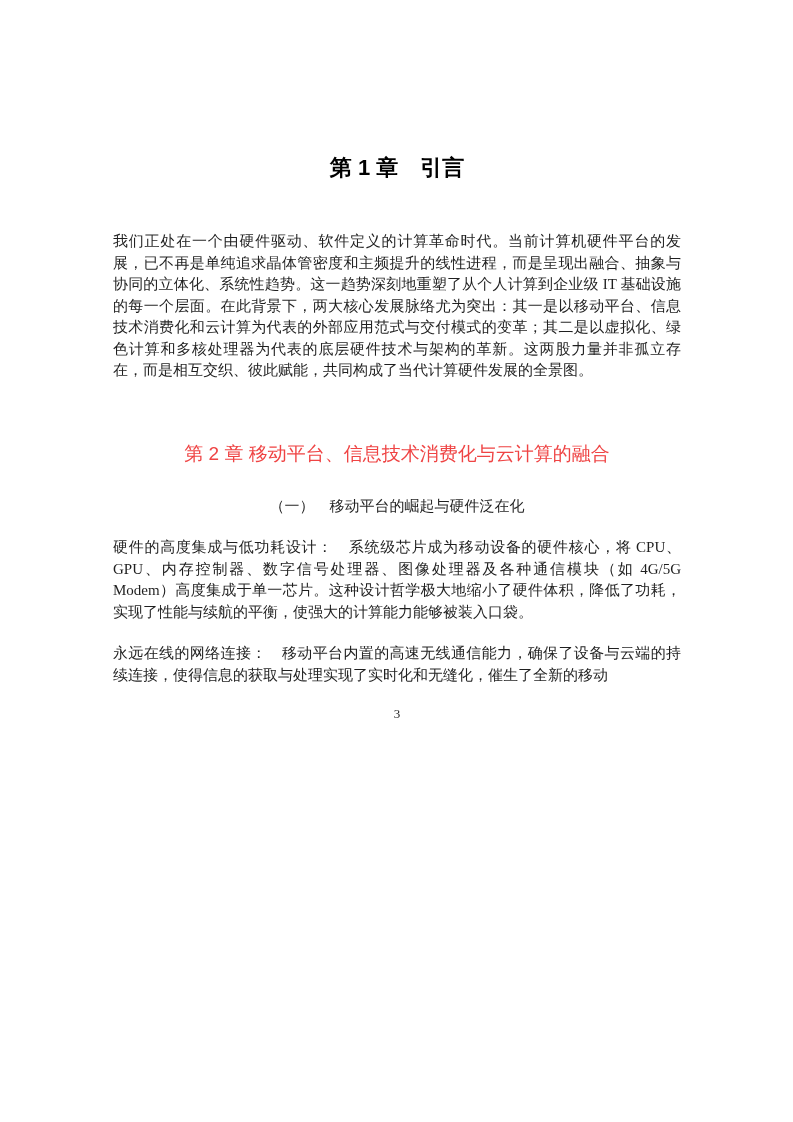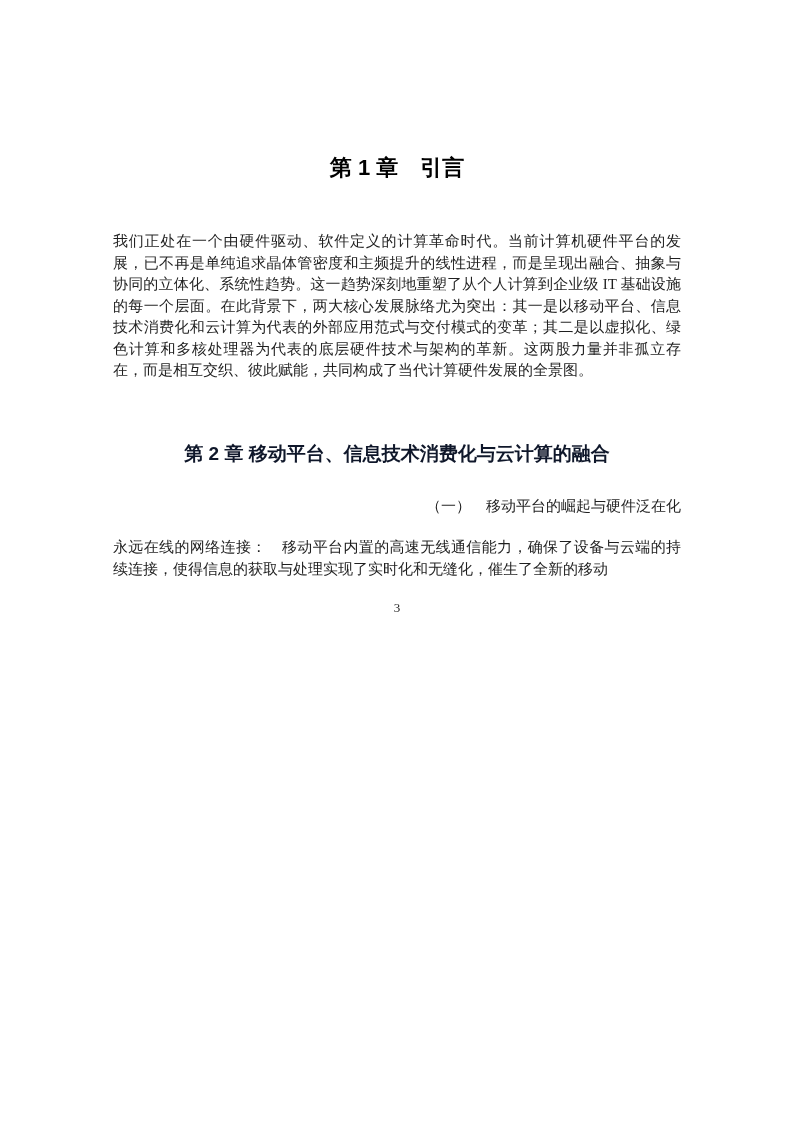--- a/index.html
+++ b/index.html
@@ -28,32 +28,32 @@
     font-family: "Liberation Sans", sans-serif;
     font-weight: bold;
     font-size: 22px;
     line-height: 30px;
     text-align: center;
     color: #000000;
   }
   .ch2-title {
     margin: 58px 0 28px 0;
     font-family: "Liberation Sans", sans-serif;
-    font-weight: bold;
+    font-weight: normal;
     font-size: 19px;
     line-height: 28px;
     text-align: center;
-    color: #0f172a;
+    color: #ef4444;
   }
   p.body {
     margin: 9px 0 20px 0;
     text-align: justify;
   }
   p.section-heading {
-    text-align: right;
+    text-align: center;
   }
   .page-number {
     margin-top: 20px;
     text-align: center;
     font-size: 13px;
     line-height: 16px;
     color: #1f1f1f;
   }
 </style>
 </head>
@@ -65,19 +65,20 @@
 
   <p class="body">我们正处在一个由硬件驱动、软件定义的计算革命时代。当前计算机硬件平台的发展，已不再是单纯追求晶体管密度和主频提升的线性进程，而是呈现出融合、抽象与协同的立体化、系统性趋势。这一趋势深刻地重塑了从个人计算到企业级 IT 基础设施的每一个层面。在此背景下，两大核心发展脉络尤为突出：其一是以移动平台、信息技术消费化和云计算为代表的外部应用范式与交付模式的变革；其二是以虚拟化、绿色计算和多核处理器为代表的底层硬件技术与架构的革新。这两股力量并非孤立存在，而是相互交织、彼此赋能，共同构成了当代计算硬件发展的全景图。</p>
 
 
   <h2 class="ch2-title">第 2 章 移动平台、信息技术消费化与云计算的融合</h2>
 
 
   <p class="body section-heading">（一）　移动平台的崛起与硬件泛在化</p>
 
 
+  <p class="body">硬件的高度集成与低功耗设计：　系统级芯片成为移动设备的硬件核心，将 CPU、GPU、内存控制器、数字信号处理器、图像处理器及各种通信模块（如 4G/5G Modem）高度集成于单一芯片。这种设计哲学极大地缩小了硬件体积，降低了功耗，实现了性能与续航的平衡，使强大的计算能力能够被装入口袋。</p>
 
 
   <p class="body">永远在线的网络连接：　移动平台内置的高速无线通信能力，确保了设备与云端的持续连接，使得信息的获取与处理实现了实时化和无缝化，催生了全新的移动</p>
 
   <div class="page-number">3</div>
 
 </div>
 
 </body></html>

